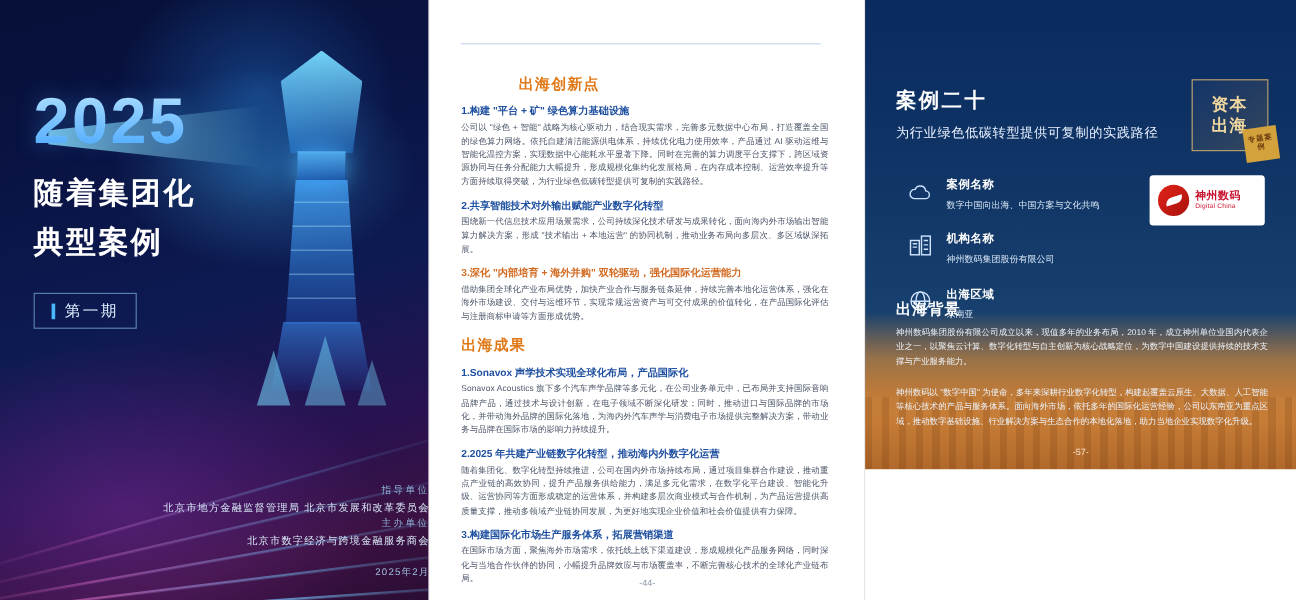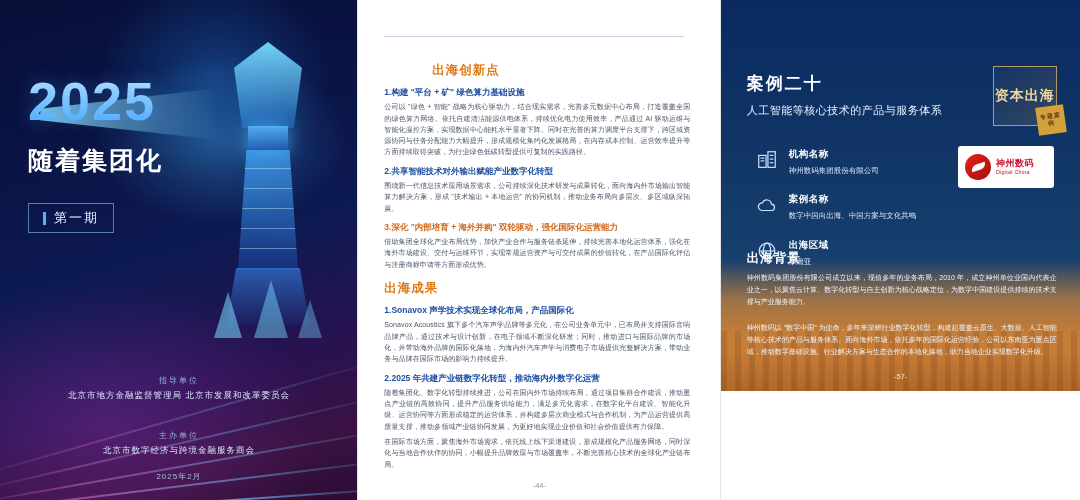--- a/index.html
+++ b/index.html
@@ -86,21 +86,21 @@
     text-shadow:0 0 18px rgba(70,170,255,.35);
   }
   .t1{margin-top:16px;font-size:25px;font-weight:700;color:#ffffff;letter-spacing:2px;}
   .t2{margin-top:8px;font-size:25px;font-weight:700;color:#ffffff;letter-spacing:2px;}
   .issue{
     margin-top:26px;display:inline-flex;align-items:center;gap:8px;
     border:1px solid rgba(150,210,255,.55);padding:5px 14px;color:#dff0ff;font-size:13px;letter-spacing:2px;
   }
   .issue .bar{display:inline-block;width:3px;height:13px;background:#49b8ff;}
 
-  .cover-foot{position:absolute;left:0;bottom:18px;width:358px;text-align:center;color:#cfe2f6;}
+  .cover-foot{position:absolute;left:0;bottom:18px;width:358px;text-align:right;color:#cfe2f6;}
   .cf-label{font-size:8px;color:#8fb4d8;letter-spacing:2px;}
   .cf-orgs{font-size:8.5px;color:#d8e8f8;margin-top:4px;letter-spacing:1px;}
   .cf-date{font-size:8px;color:#9fc0dd;margin-top:14px;letter-spacing:1px;}
 
   
   .textpage{position:relative;width:362px;height:500px;background:#ffffff;padding:0;}
   .tp-header{
     position:absolute;left:26px;top:20px;right:20px;font-size:9.5px;color:#3f5a8a;letter-spacing:.5px;
   }
   .tp-rule{position:absolute;left:26px;top:36px;width:300px;height:1px;background:#c9d6ea;}
@@ -137,21 +137,21 @@
     opacity:.55;
   }
   .case-head{position:absolute;left:26px;top:72px;width:310px;}
   .case-no{color:#ffffff;font-size:17px;font-weight:700;letter-spacing:2px;}
   .case-sub{color:#e8f1ff;font-size:11px;margin-top:8px;letter-spacing:.5px;}
   .badge{
     position:absolute;right:0;top:-6px;width:62px;height:58px;
     border:1px solid rgba(215,180,110,.8);
     background:linear-gradient(135deg, rgba(40,70,120,.25), rgba(180,140,70,.22));
     color:#f0d7a0;font-size:14px;font-weight:700;line-height:1.25;
-    display:flex;flex-direction:row;justify-content:center;align-items:center;letter-spacing:1px;
+    display:flex;flex-direction:column;justify-content:center;align-items:center;letter-spacing:1px;
   }
   .badge .stamp{
     position:absolute;right:-9px;bottom:-9px;width:26px;height:26px;background:#d4a23c;
     color:#6b3c10;font-size:6px;display:flex;align-items:center;justify-content:center;text-align:center;
     line-height:1.1;transform:rotate(-8deg);padding:1px;
   }
   .logo-box{
     position:absolute;right:26px;top:146px;width:96px;height:42px;background:#ffffff;border-radius:3px;
     display:flex;align-items:center;gap:5px;padding:0 7px;box-sizing:border-box;
   }
@@ -210,30 +210,31 @@
       <span></span>
         <span></span>
         <span></span>
         <span></span>
         <span></span>
     </div>
 
     <div class="cover-inner">
       <div class="year">2025</div>
       <div class="t1">随着集团化</div>
+      <div class="t2">典型案例</div>
       <div class="issue">
         <span class="bar"></span>
         <span>第一期</span>
       </div>
     </div>
 
     <div class="cover-foot">
       <div class="cf-label">指导单位</div>
       <div class="cf-orgs">北京市地方金融监督管理局    北京市发展和改革委员会</div>
-      <div class="cf-label" style="margin-top:28px">主办单位</div>
+      <div class="cf-label" style="margin-top:0">主办单位</div>
       <div class="cf-orgs">北京市数字经济与跨境金融服务商会</div>
       <div class="cf-date">2025年2月</div>
     </div>
   </div>
 
   <div class="pane-div"></div>
 
   <div class="textpage">
     <div class="tp-rule"></div>
 
@@ -250,51 +251,64 @@
       <div class="para">借助集团全球化产业布局优势，加快产业合作与服务链条延伸，持续完善本地化运营体系，强化在海外市场建设、交付与运维环节，实现常规运营资产与可交付成果的价值转化，在产品国际化评估与注册商标申请等方面形成优势。</div>
 
       <div class="sec-title">出海成果</div>
 
       <div class="para-h">1.Sonavox 声学技术实现全球化布局，产品国际化</div>
       <div class="para">Sonavox Acoustics 旗下多个汽车声学品牌等多元化，在公司业务单元中，已布局并支持国际音响品牌产品，通过技术与设计创新，在电子领域不断深化研发；同时，推动进口与国际品牌的市场化，并带动海外品牌的国际化落地，为海内外汽车声学与消费电子市场提供完整解决方案，带动业务与品牌在国际市场的影响力持续提升。</div>
 
       <div class="para-h">2.2025 年共建产业链数字化转型，推动海内外数字化运营</div>
       <div class="para">随着集团化、数字化转型持续推进，公司在国内外市场持续布局，通过项目集群合作建设，推动重点产业链的高效协同，提升产品服务供给能力，满足多元化需求，在数字化平台建设、智能化升级、运营协同等方面形成稳定的运营体系，并构建多层次商业模式与合作机制，为产品运营提供高质量支撑，推动多领域产业链协同发展，为更好地实现企业价值和社会价值提供有力保障。</div>
 
+      <div class="para-h">3.构建国际化市场生产服务体系，拓展营销渠道</div>
       <div class="para">在国际市场方面，聚焦海外市场需求，依托线上线下渠道建设，形成规模化产品服务网络，同时深化与当地合作伙伴的协同，小幅提升品牌效应与市场覆盖率，不断完善核心技术的全球化产业链布局。</div>
     </div>
 
     <div class="tp-foot">-44-</div>
   </div>
 
   <div class="pane-div"></div>
 
   <div class="casepage">
     <div class="cp-top"></div>
     <div class="cp-city"></div>
 
     <div class="case-head">
       <div class="case-no">案例二十</div>
-      <div class="case-sub">人工智能等核心技术的产品与服务体系</div>
+      <div class="case-sub">为行业绿色低碳转型提供可复制的实践路径</div>
       <div class="badge">
         <span>资本</span>
         <span>出海</span>
         <span class="stamp">专题案例</span>
       </div>
     </div>
 
     <div class="logo-box">
       <span class="logo-mark"></span>
       <span class="logo-txt">
         <span class="logo-cn">神州数码</span>
         <span class="logo-en">Digital China</span>
       </span>
     </div>
 
     <div class="infolist">
+
+      <div class="inforow">
+        <span class="ic">
+          <svg width="22" height="22" viewBox="0 0 24 24" fill="none" stroke="#cfe3ff" stroke-width="1.3">
+            <path d="M6.5 18h10a3.5 3.5 0 0 0 .3-7A5 5 0 0 0 7.2 9.6 3.7 3.7 0 0 0 6.5 18z"></path>
+          </svg>
+        </span>
+        <span>
+          <span class="inf-t" style="display:block">案例名称</span>
+          <span class="inf-v" style="display:block">数字中国向出海、中国方案与文化共鸣</span>
+        </span>
+      </div>
 
       <div class="inforow">
         <span class="ic">
           <svg width="22" height="22" viewBox="0 0 24 24" fill="none" stroke="#cfe3ff" stroke-width="1.3">
             <rect x="3" y="7" width="8" height="13"></rect>
               <rect x="13" y="3" width="8" height="17"></rect>
             <line x1="5" y1="10" x2="9" y2="10"></line>
               <line x1="5" y1="13" x2="9" y2="13"></line>
             <line x1="15" y1="7" x2="19" y2="7"></line>
               <line x1="15" y1="11" x2="19" y2="11"></line>
@@ -303,32 +317,20 @@
         </span>
         <span>
           <span class="inf-t" style="display:block">机构名称</span>
           <span class="inf-v" style="display:block">神州数码集团股份有限公司</span>
         </span>
       </div>
 
       <div class="inforow">
         <span class="ic">
           <svg width="22" height="22" viewBox="0 0 24 24" fill="none" stroke="#cfe3ff" stroke-width="1.3">
-            <path d="M6.5 18h10a3.5 3.5 0 0 0 .3-7A5 5 0 0 0 7.2 9.6 3.7 3.7 0 0 0 6.5 18z"></path>
-          </svg>
-        </span>
-        <span>
-          <span class="inf-t" style="display:block">案例名称</span>
-          <span class="inf-v" style="display:block">数字中国向出海、中国方案与文化共鸣</span>
-        </span>
-      </div>
-
-      <div class="inforow">
-        <span class="ic">
-          <svg width="22" height="22" viewBox="0 0 24 24" fill="none" stroke="#cfe3ff" stroke-width="1.3">
             <circle cx="12" cy="12" r="8.5"></circle>
               <ellipse cx="12" cy="12" rx="4" ry="8.5"></ellipse>
             <line x1="3.5" y1="12" x2="20.5" y2="12"></line>
           </svg>
         </span>
         <span>
           <span class="inf-t" style="display:block">出海区域</span>
           <span class="inf-v" style="display:block">东南亚</span>
         </span>
       </div>

